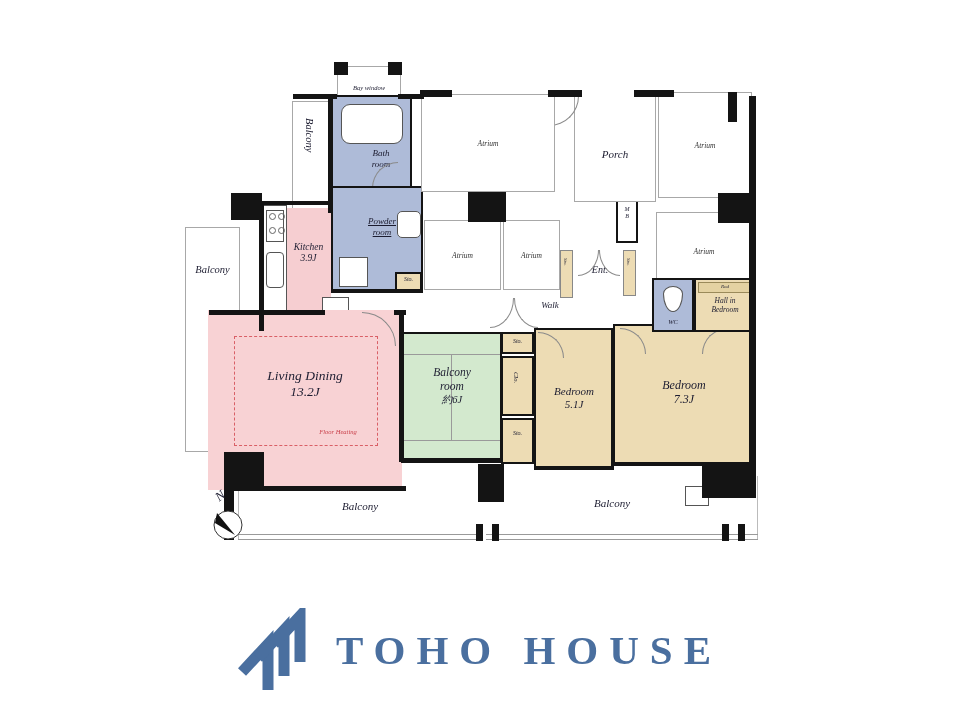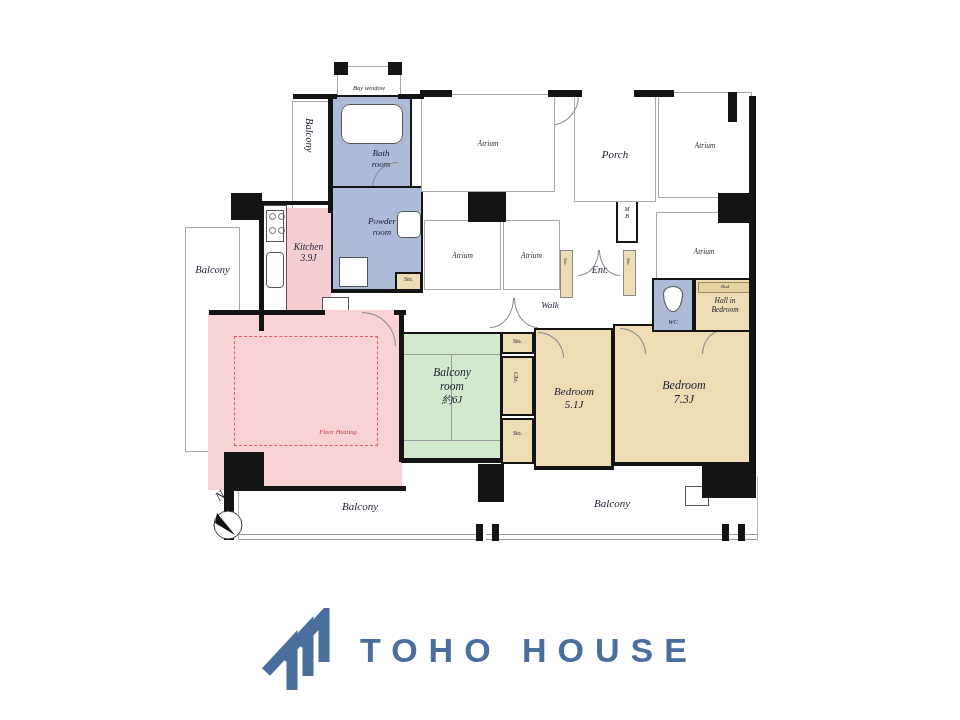--- a/index.html
+++ b/index.html
@@ -25,21 +25,21 @@
   .arc{position:absolute;box-sizing:border-box;border:1px solid #8a8a8a;background:transparent;}
   .arc-tl{border-bottom:none;border-right:none;border-radius:100% 0 0 0;}
   .arc-tr{border-bottom:none;border-left:none;border-radius:0 100% 0 0;}
   .arc-br{border-top:none;border-left:none;border-radius:0 0 100% 0;}
   .arc-bl{border-top:none;border-right:none;border-radius:0 0 0 100%;}
   .dash{position:absolute;box-sizing:border-box;border:1.6px dashed #d95f66;}
   .fixture{position:absolute;box-sizing:border-box;border:1.5px solid #555;background:#fff;}
   .burners{display:grid;grid-template-columns:1fr 1fr;gap:2px;padding:2px;}
   .burners i{width:5px;height:5px;border:1px solid #666;border-radius:50%;}
   .footer{position:absolute;left:0;top:595px;width:960px;height:110px;display:flex;align-items:center;justify-content:center;gap:26px;}
-  .brand{font-family:Liberation Sans, sans-serif;font-weight:600;font-size:34px;letter-spacing:11px;color:#4a6f9f;}
+  .brand{font-family:Liberation Serif, serif;font-weight:600;font-size:41px;letter-spacing:11px;color:#4a6f9f;}
 </style>
 </head>
 <body>
 
 <div class="page">
 
   <div class="abs" style="left:0;top:0;width:960px;height:720px;">
 
     <div class="soft" style="left:292px;top:101px;width:38px;height:112px;"></div>
     <div class="lbl vtext" style="left:303px;top:118px;font-size:10.5px;">Balcony</div>
@@ -54,21 +54,21 @@
     <div class="lbl" style="left:345px;top:148px;width:72px;font-size:9px;">
       <span>Bath</span><br>
       <span>room</span>
     </div>
     <div class="arc arc-tl" style="left:372px;top:162px;width:26px;height:26px;"></div>
 
     <div class="room tan" style="left:340px;top:186px;width:26px;height:22px;border-width:2px;"></div>
     <div class="lbl" style="left:340px;top:192px;width:26px;font-size:6px;">Sto.</div>
 
     <div class="room blue" style="left:331px;top:186px;width:92px;height:107px;"></div>
-    <div class="lbl" style="left:344px;top:216px;width:76px;font-size:9px;">
+    <div class="lbl" style="left:344px;top:216px;width:76px;font-size:9px;text-decoration:underline;">
       <span>Powder</span><br>
       <span>room</span>
     </div>
     <div class="fixture" style="left:397px;top:211px;width:24px;height:27px;border-radius:5px;"></div>
     <div class="fixture hatch" style="left:339px;top:257px;width:29px;height:30px;"></div>
 
     <div class="room tan" style="left:395px;top:272px;width:27px;height:19px;border-width:2px;"></div>
     <div class="lbl" style="left:395px;top:276px;width:27px;font-size:6px;">Sto.</div>
 
     <div class="abs kpink" style="left:286px;top:208px;width:45px;height:114px;"></div>
@@ -86,20 +86,24 @@
     </div>
     <div class="fixture" style="left:266px;top:252px;width:18px;height:36px;border-width:1px;border-radius:4px;"></div>
 
     <div class="fixture hatch" style="left:322px;top:297px;width:27px;height:25px;"></div>
 
     <div class="soft" style="left:185px;top:227px;width:55px;height:225px;"></div>
     <div class="lbl" style="left:186px;top:264px;width:53px;font-size:10.5px;">Balcony</div>
 
     <div class="abs pink" style="left:208px;top:310px;width:194px;height:180px;"></div>
     <div class="dash" style="left:234px;top:336px;width:144px;height:110px;"></div>
+    <div class="lbl" style="left:229px;top:368px;width:152px;font-size:13.5px;">
+      <span>Living Dining</span><br>
+      <span>13.2J</span>
+    </div>
     <div class="lbl" style="left:302px;top:428px;width:72px;font-size:6.5px;color:#c9404a;">Floor Heating</div>
 
     <div class="room green" style="left:402px;top:332px;width:100px;height:130px;"></div>
     <div class="gline" style="left:404px;top:354px;width:96px;height:1px;"></div>
     <div class="gline" style="left:404px;top:440px;width:96px;height:1px;"></div>
     <div class="gline" style="left:451px;top:354px;width:1px;height:86px;"></div>
     <div class="lbl" style="left:405px;top:366px;width:94px;font-size:11.5px;">
       <span>Balcony</span><br>
       <span>room</span><br>
       <span style="font-size:10.5px;">約6J</span>

